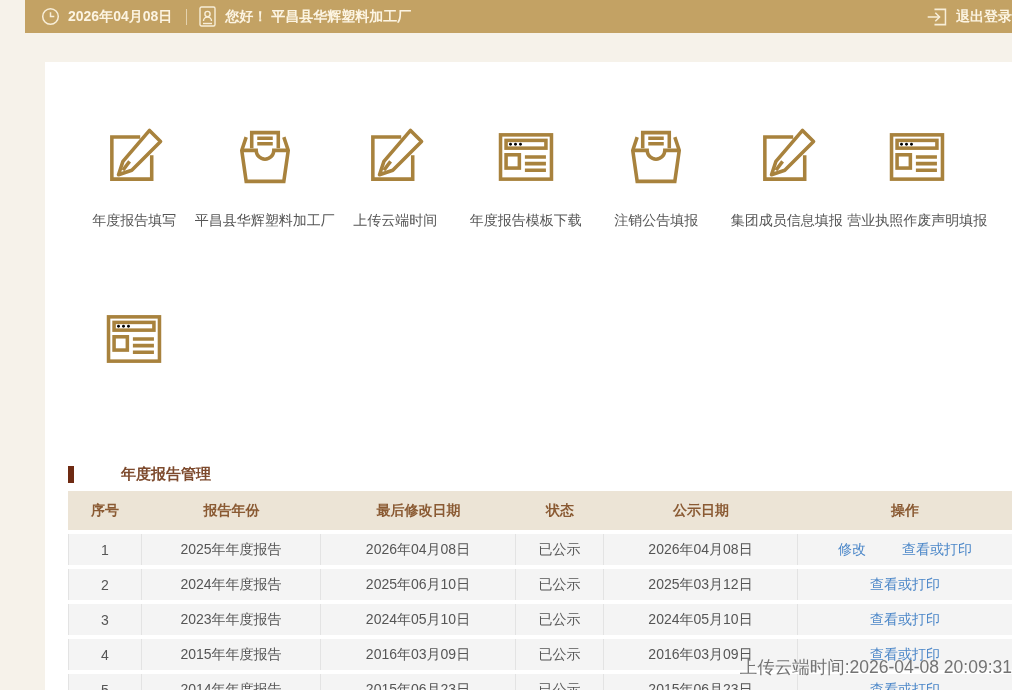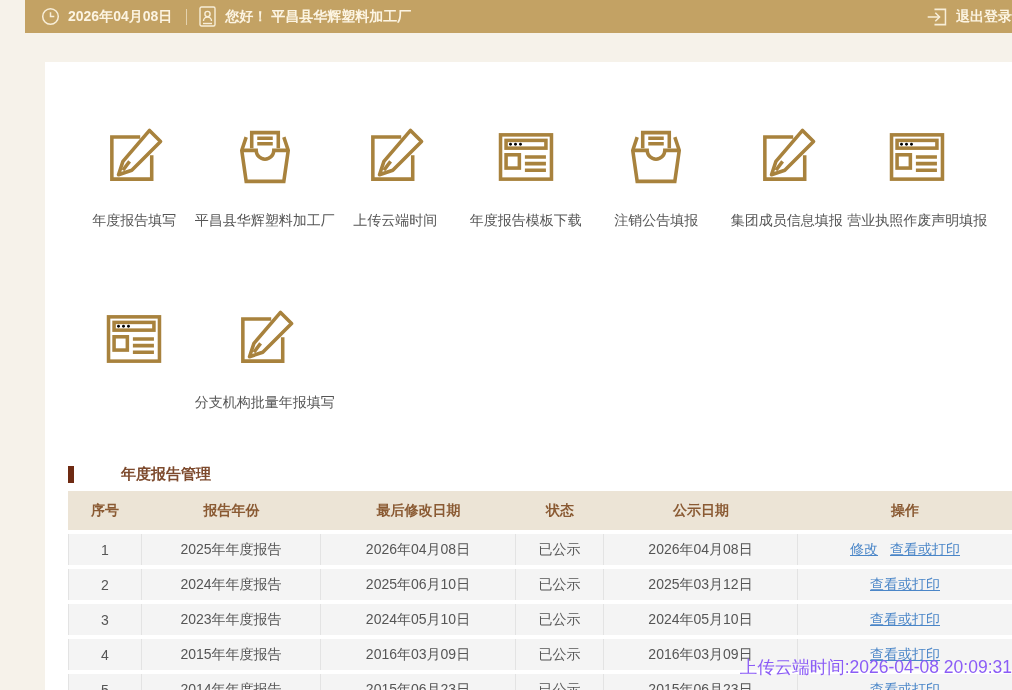--- a/index.html
+++ b/index.html
@@ -81,26 +81,26 @@
     font-weight:bold;height:39px;text-align:center;
   }
   .report-table td{
     background:var(--row-bg);color:var(--cell-text);
     height:31px;text-align:center;
     border-right:1px solid var(--cell-line);
   }
   .report-table td:first-child{border-left:1px solid var(--cell-line);}
   .report-table td:last-child{border-right:none;}
   .report-table a{
-    color:var(--link-blue);text-decoration:underline;margin:0 6px;cursor:pointer;
+    color:var(--link-blue);margin:0 18px;cursor:pointer;
   }
   
   .watermark{
     position:absolute;right:0;top:655px;
-    font-size:17.5px;color:#8b5cf6;white-space:nowrap;
+    font-size:17.5px;color:#737373;white-space:nowrap;
     font-family:"Liberation Sans","DejaVu Sans",sans-serif;
   }
 </style>
 </head>
 <body>
 
 <svg width="0" height="0" style="position:absolute">
   <defs>
     <symbol id="icon-edit" viewBox="0 0 56 56">
       <polyline points="32,10 8,10 8,48 44,48 44,28" stroke-linecap="square"></polyline>
@@ -209,26 +209,20 @@
       <span class="mlabel">营业执照作废声明填报</span>
     </div>
   </div>
 
   <div class="menu-row r2">
     <div class="menu-item">
       <span class="micon"><svg>
             <use href="#icon-web"></use>
           </svg></span>
     </div>
-    <div class="menu-item">
-      <span class="micon"><svg>
-            <use href="#icon-edit"></use>
-          </svg></span>
-      <span class="mlabel">分支机构批量年报填写</span>
-    </div>
   </div>
 
   <div class="section-title">
     <span class="bar"></span>
     <span class="txt">年度报告管理</span>
   </div>
 
   <table class="report-table">
     <colgroup>
       <col style="width:74px">

